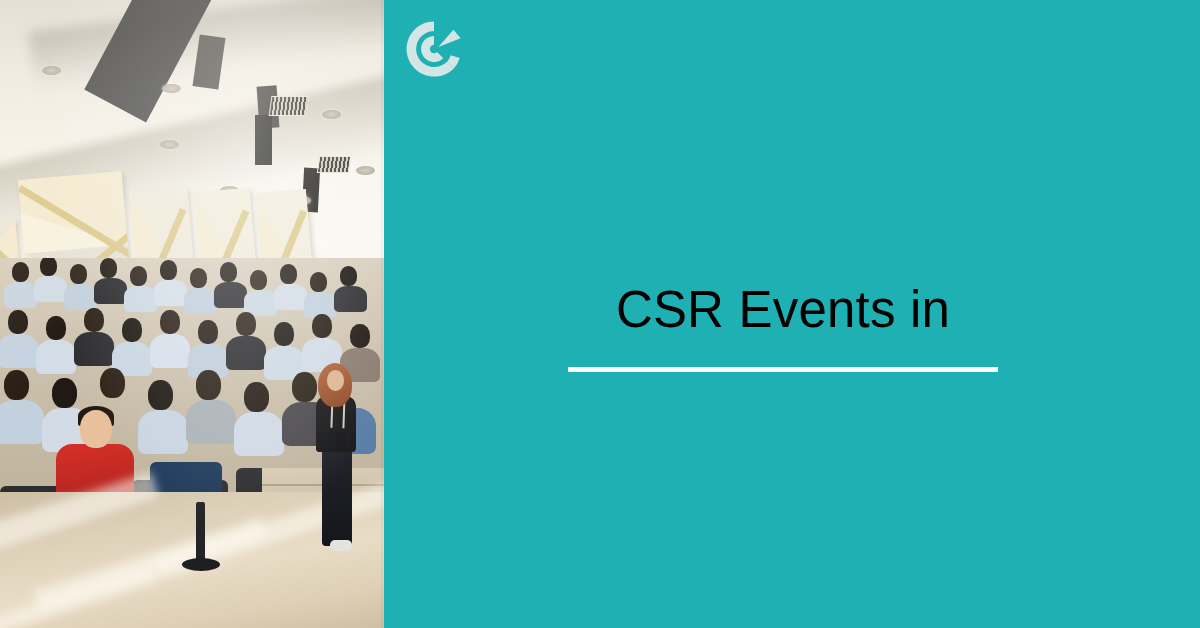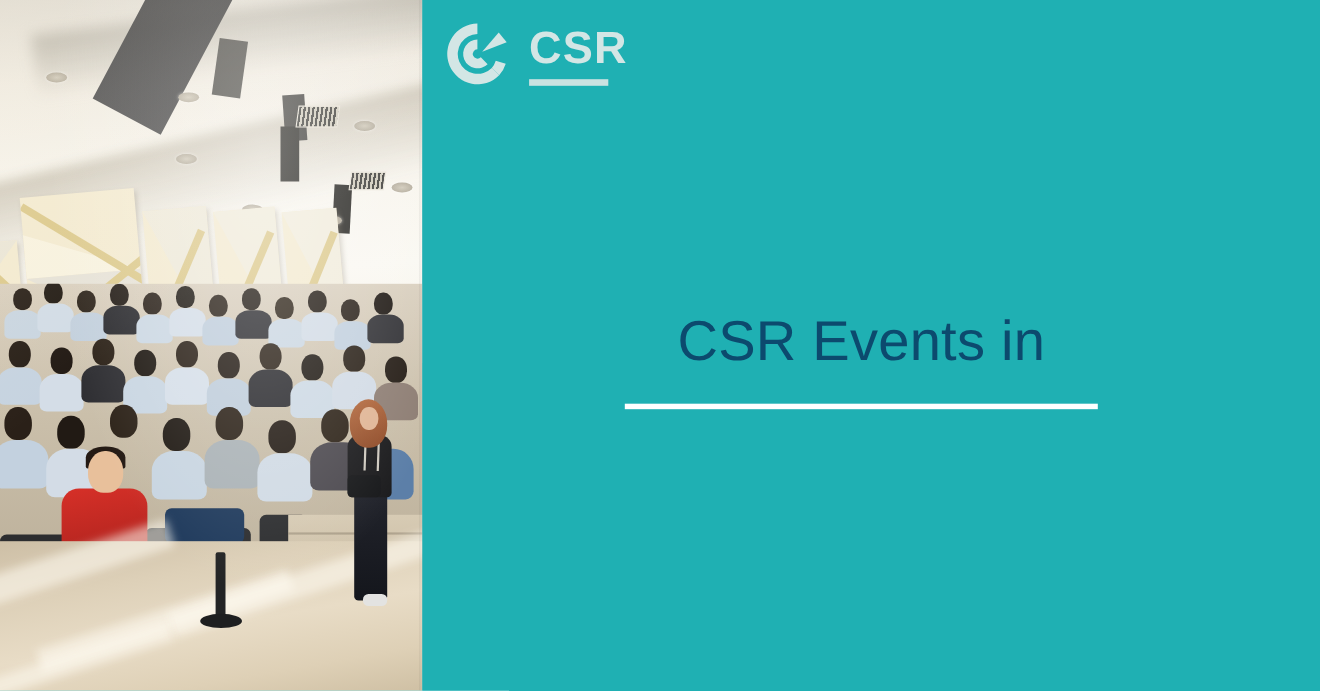--- a/index.html
+++ b/index.html
@@ -337,21 +337,21 @@
   }
 
   .headline-block {
     position: absolute;
     left: 403px;
     top: 280px;
     width: 760px;
     text-align: center;
   }
   .headline {
-    color: #0c4a6e;
+    color: #000000;
     font-size: 51px;
     font-weight: normal;
     line-height: 1.19;
     letter-spacing: .2px;
     font-family: "Liberation Sans", sans-serif;
     margin: 0;
   }
   .headline-line {
     display: block;
     white-space: nowrap;
@@ -541,24 +541,20 @@
       <path d="M52.4 52.1 A28.5 28.5 0 0 0 58.6 41.2 L49.2 38.4 A18.7 18.7 0 0 1 45.5 45.2 Z" fill="#d3e6e5"></path>
 
       <path d="M32 18.5
                A13.5 13.5 0 1 0 41.6 41.6
                L35.2 35.2
                A4.4 4.4 0 1 1 32 27.7
                Z" fill="#d3e6e5"></path>
 
       <path d="M36.5 30.0 L59.5 21.0 L52.0 12.0 Z" fill="#d3e6e5"></path>
     </svg>
-    <div class="brand-text-wrap">
-      <div class="brand-word">CSR</div>
-      <div class="brand-rule"></div>
-    </div>
   </div>
 
   <div class="headline-block">
     <h1 class="headline">
       <span class="headline-line">CSR Events in</span>
     </h1>
     <div class="headline-rule"></div>
   </div>
 
 </div>

